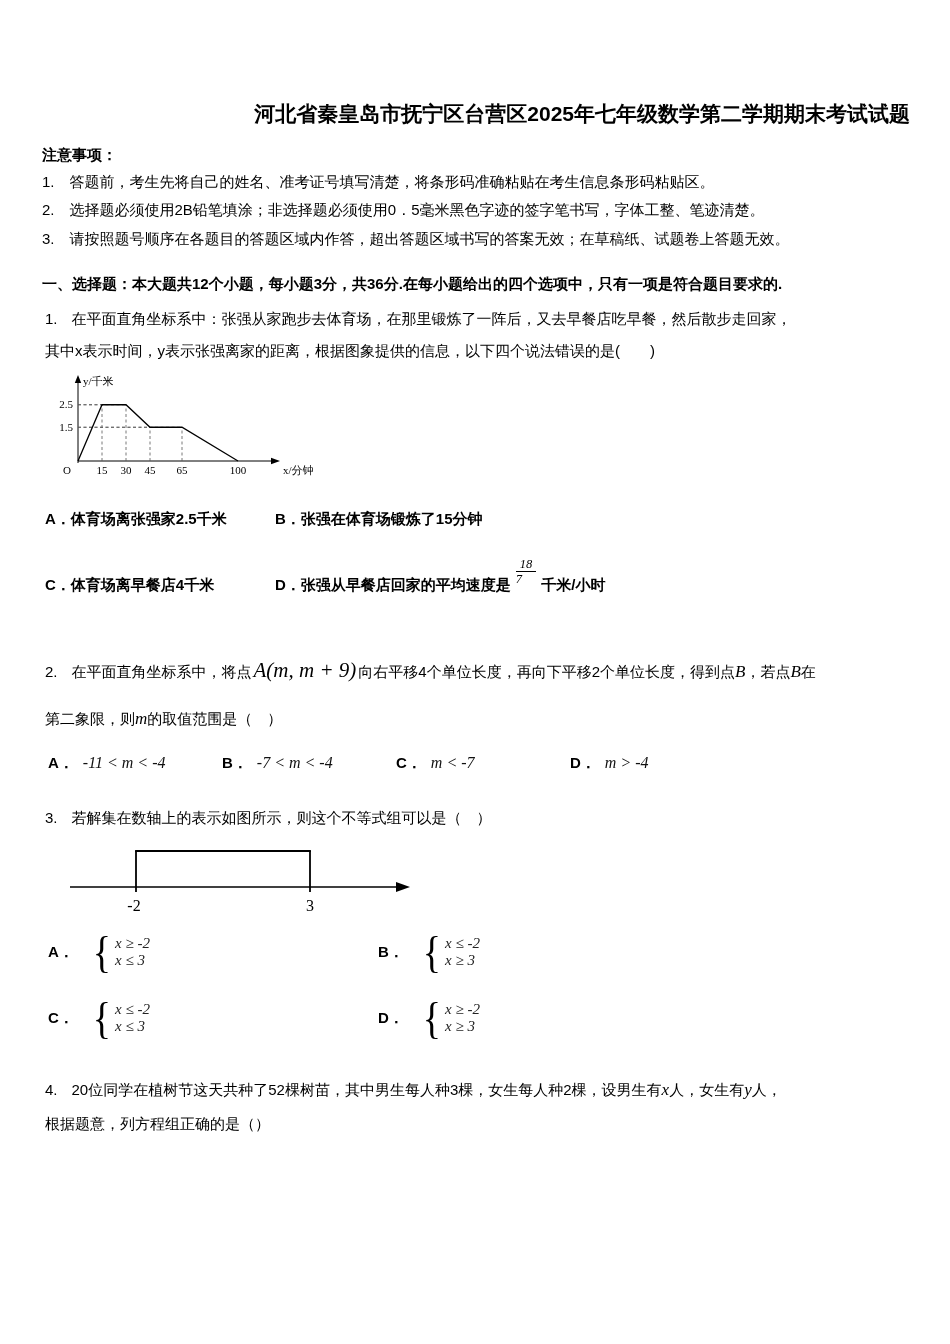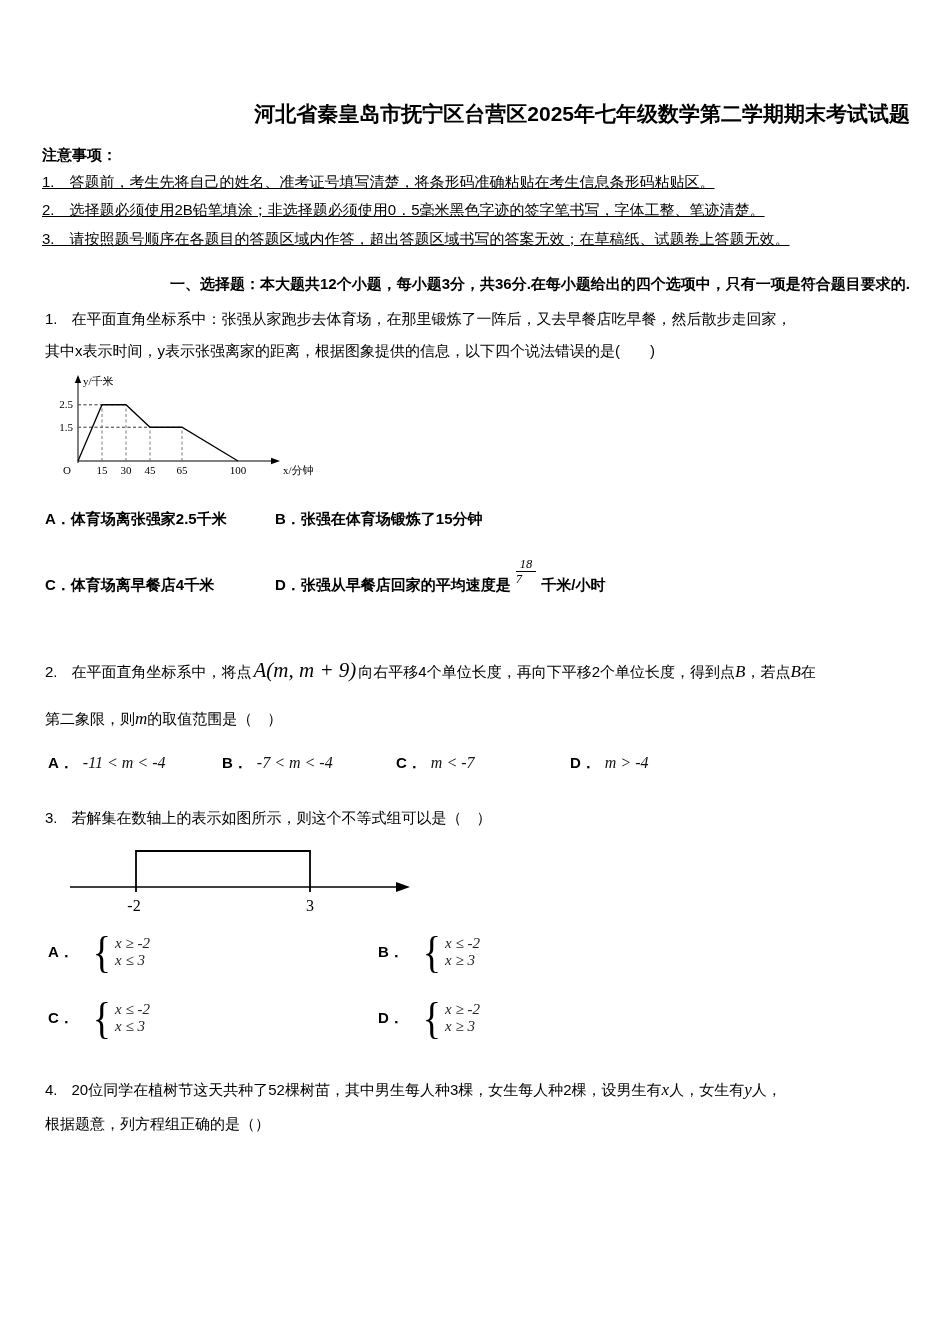--- a/index.html
+++ b/index.html
@@ -3,22 +3,22 @@
 <meta charset="utf-8">
 <style>
   html,body{margin:0;padding:0;}
   body{
     width:950px;height:1344px;overflow:hidden;background:#ffffff;color:#000;
     font-family:"Liberation Sans",sans-serif;font-size:15px;
   }
   .page{padding:100px 40px 0 42px;}
   .title{font-size:21px;font-weight:bold;text-align:right;margin:0 0 18px 0;}
   .notice-heading{font-weight:bold;font-size:15px;margin-bottom:7px;}
-  .notice-item{margin-bottom:8px;line-height:1.35;text-decoration:underline;}
-  .section-heading{font-weight:bold;margin-top:24px;margin-bottom:14px;line-height:1.4;text-align:right;}
+  .notice-item{margin-bottom:8px;line-height:1.35;}
+  .section-heading{font-weight:bold;margin-top:24px;margin-bottom:14px;line-height:1.4;}
   .q-line{line-height:1.5;margin-bottom:10px;padding-left:3px;}
   .q-num{margin-right:14px;}
   .graph-wrap{margin:4px 0 0 4px;}
   .opt-line{font-weight:bold;margin-top:28px;padding-left:3px;}
   .opt-line .opt-first{display:inline-block;width:230px;}
   .frac{
     display:inline-block;vertical-align:7px;text-align:left;
     font-family:"Liberation Serif",serif;font-style:italic;font-weight:normal;
     font-size:12.5px;line-height:1.15;margin:0 5px;
   }

